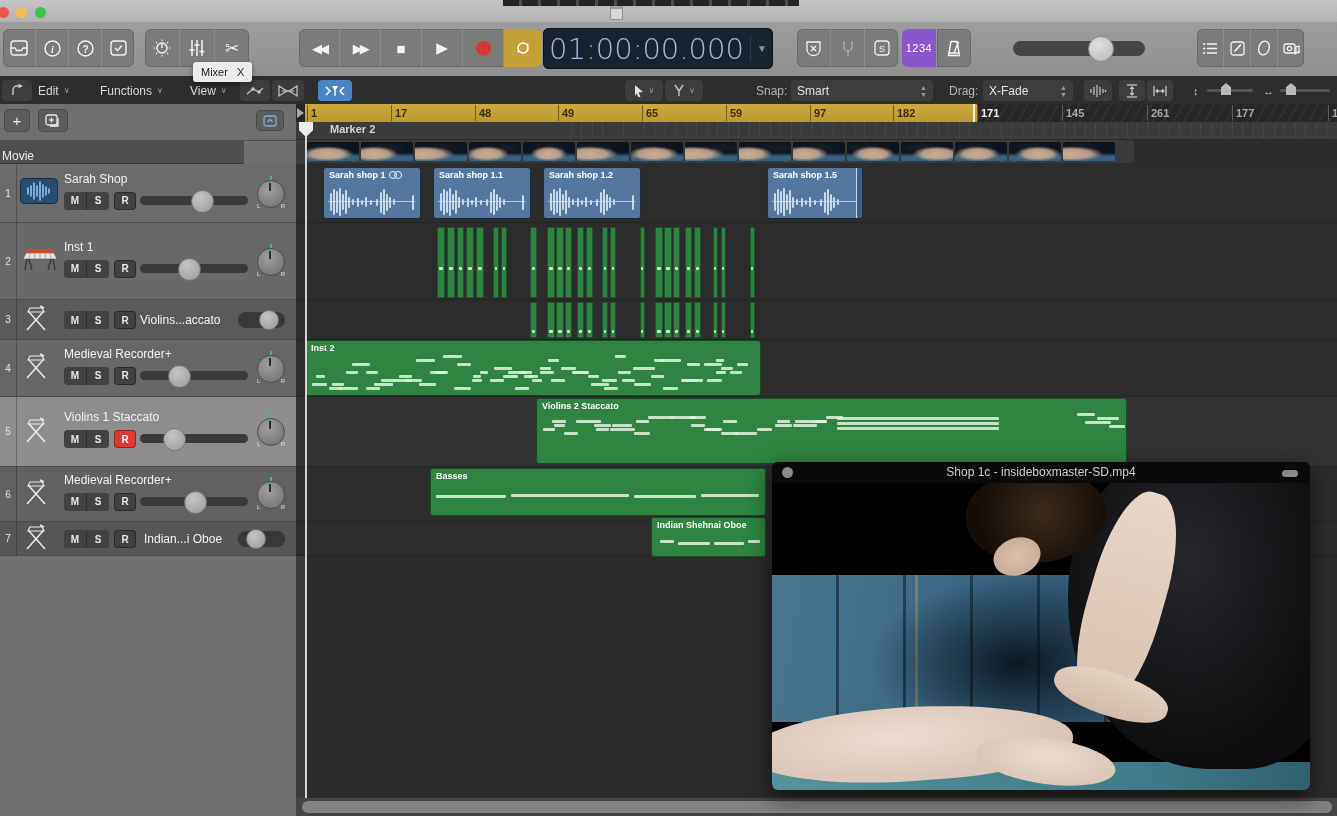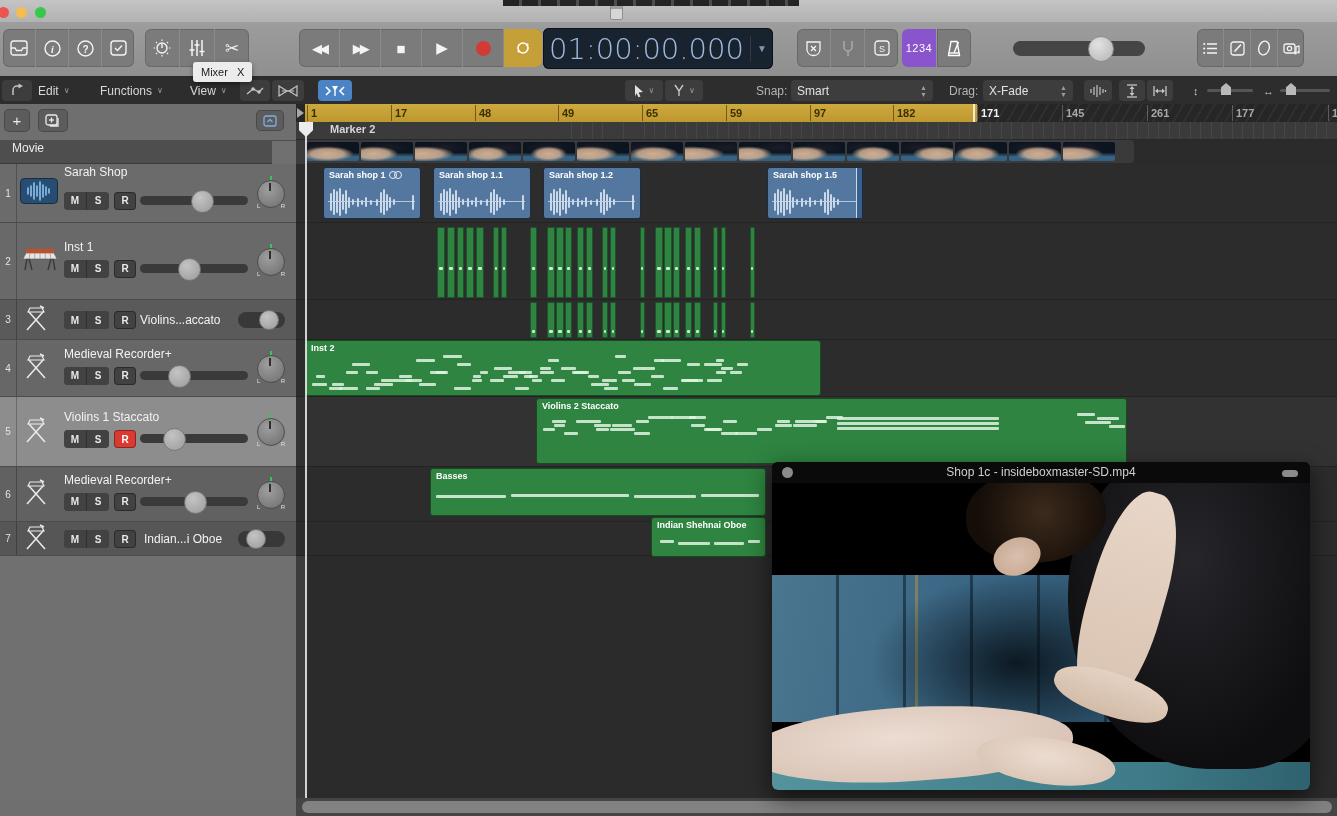--- a/index.html
+++ b/index.html
@@ -61,23 +61,23 @@
   .popup .updown{margin-left:auto;color:#9a9a9a;font-size:7px;line-height:7px;text-align:center;}
   .sec-label{position:absolute;top:3px;height:21px;display:flex;align-items:center;
     font-size:12px;color:#b4b4b4;}
   
   #panel{left:0;top:104px;width:296px;height:712px;background:#707070;}
   #panel-head{position:absolute;left:0;top:0;width:296px;height:36px;background:#6f6f6f;
     border-bottom:1px solid #4f4f4f;}
   .small-btn{position:absolute;top:5px;height:23px;background:#5c5c5c;border-radius:5px;
     color:#ececec;display:flex;align-items:center;justify-content:center;font-size:15px;
     box-shadow:inset 0 0 0 1px rgba(0,0,0,.2);}
-  #movie-row{position:absolute;left:0;top:37px;width:272px;height:23px;background:#4e4e4e;
+  #movie-row{position:absolute;left:0;top:37px;width:244px;height:23px;background:#4e4e4e;
     border-bottom:1px solid #3a3a3a;color:#ededed;font-size:12px;display:flex;
-    align-items:flex-start;padding-left:12px;box-sizing:border-box;}
+    align-items:flex-end;padding-left:2px;box-sizing:border-box;}
   .trackrow{position:absolute;left:0;width:296px;border-bottom:1px solid #4b4b4b;
     box-sizing:border-box;}
   .tnum{position:absolute;left:0;top:0;bottom:0;width:16px;display:flex;align-items:center;
     justify-content:center;font-size:10px;color:#e3e3e3;
     border-right:1px solid rgba(0,0,0,.25);}
   .tname{position:absolute;left:64px;font-size:12px;color:#f2f2f2;white-space:nowrap;}
   .msr{position:absolute;display:flex;}
   .ms-pill{display:flex;border-radius:4px;overflow:hidden;
     box-shadow:inset 0 0 0 1px rgba(0,0,0,.35);}
   .mbtn{width:22px;height:18px;background:#424242;color:#e8e8e8;font-size:10px;
@@ -519,21 +519,21 @@
                 <line x1="8" y1="10" x2="8" y2="16"></line>
                 <line x1="11" y1="8" x2="11" y2="18"></line>
                 <line x1="14" y1="5" x2="14" y2="21"></line>
                 <line x1="17" y1="8" x2="17" y2="18"></line>
                 <line x1="20" y1="4" x2="20" y2="22"></line>
                 <line x1="23" y1="7" x2="23" y2="19"></line>
                 <line x1="26" y1="9" x2="26" y2="17"></line>
                 <line x1="29" y1="11" x2="29" y2="15"></line>
               </g>
             </svg></div>
-          <div class="tname" style="top: 1px;">Sarah Shop</div>
+          <div class="tname" style="top: 8px;">Sarah Shop</div>
           <div class="msr" style="left: 64px; top: 27.5px;">
             <div class="ms-pill">
               <div class="mbtn">M</div>
               <div class="mbtn sep">S</div>
             </div>
             <div class="rbtn">R</div>
           </div>
           <div class="vslider" style="left: 140px; top: 31.5px;">
             <div class="vthumb" style="left: 51.04px;"></div>
           </div>
@@ -934,21 +934,21 @@
       </div>
       <div class="abs mbar" style="left: 713px; top: 302px; width: 5px; height: 36px;">
         <i style="top: 27.36px;"></i>
       </div>
       <div class="abs mbar" style="left: 721px; top: 302px; width: 5px; height: 36px;">
         <i style="top: 27.36px;"></i>
       </div>
       <div class="abs mbar" style="left: 750px; top: 302px; width: 5px; height: 36px;">
         <i style="top: 27.36px;"></i>
       </div>
-      <div class="abs region midi-region" style="left: 305px; top: 340px; width: 516px; height: 56px;">
+      <div class="abs region midi-region" style="left: 305px; top: 340px; width: 456px; height: 56px;">
         <div class="rlabel">Inst 2</div>
         <div class="note" style="left: 6px; top: 42px; width: 14.6336px;"></div>
         <div class="note" style="left: 23.4917px; top: 46px; width: 12.4727px;"></div>
         <div class="note" style="left: 32.5158px; top: 46px; width: 19.9506px;"></div>
         <div class="note" style="left: 45.8503px; top: 22px; width: 18.0674px;"></div>
         <div class="note" style="left: 59.9903px; top: 30px; width: 11.8231px;"></div>
         <div class="note" style="left: 68.3473px; top: 42px; width: 18.2177px;"></div>
         <div class="note" style="left: 87.8495px; top: 38px; width: 18.2512px;"></div>
         <div class="note" style="left: 99.1419px; top: 38px; width: 16.9236px;"></div>
         <div class="note" style="left: 109.786px; top: 18px; width: 19.2349px;"></div>

